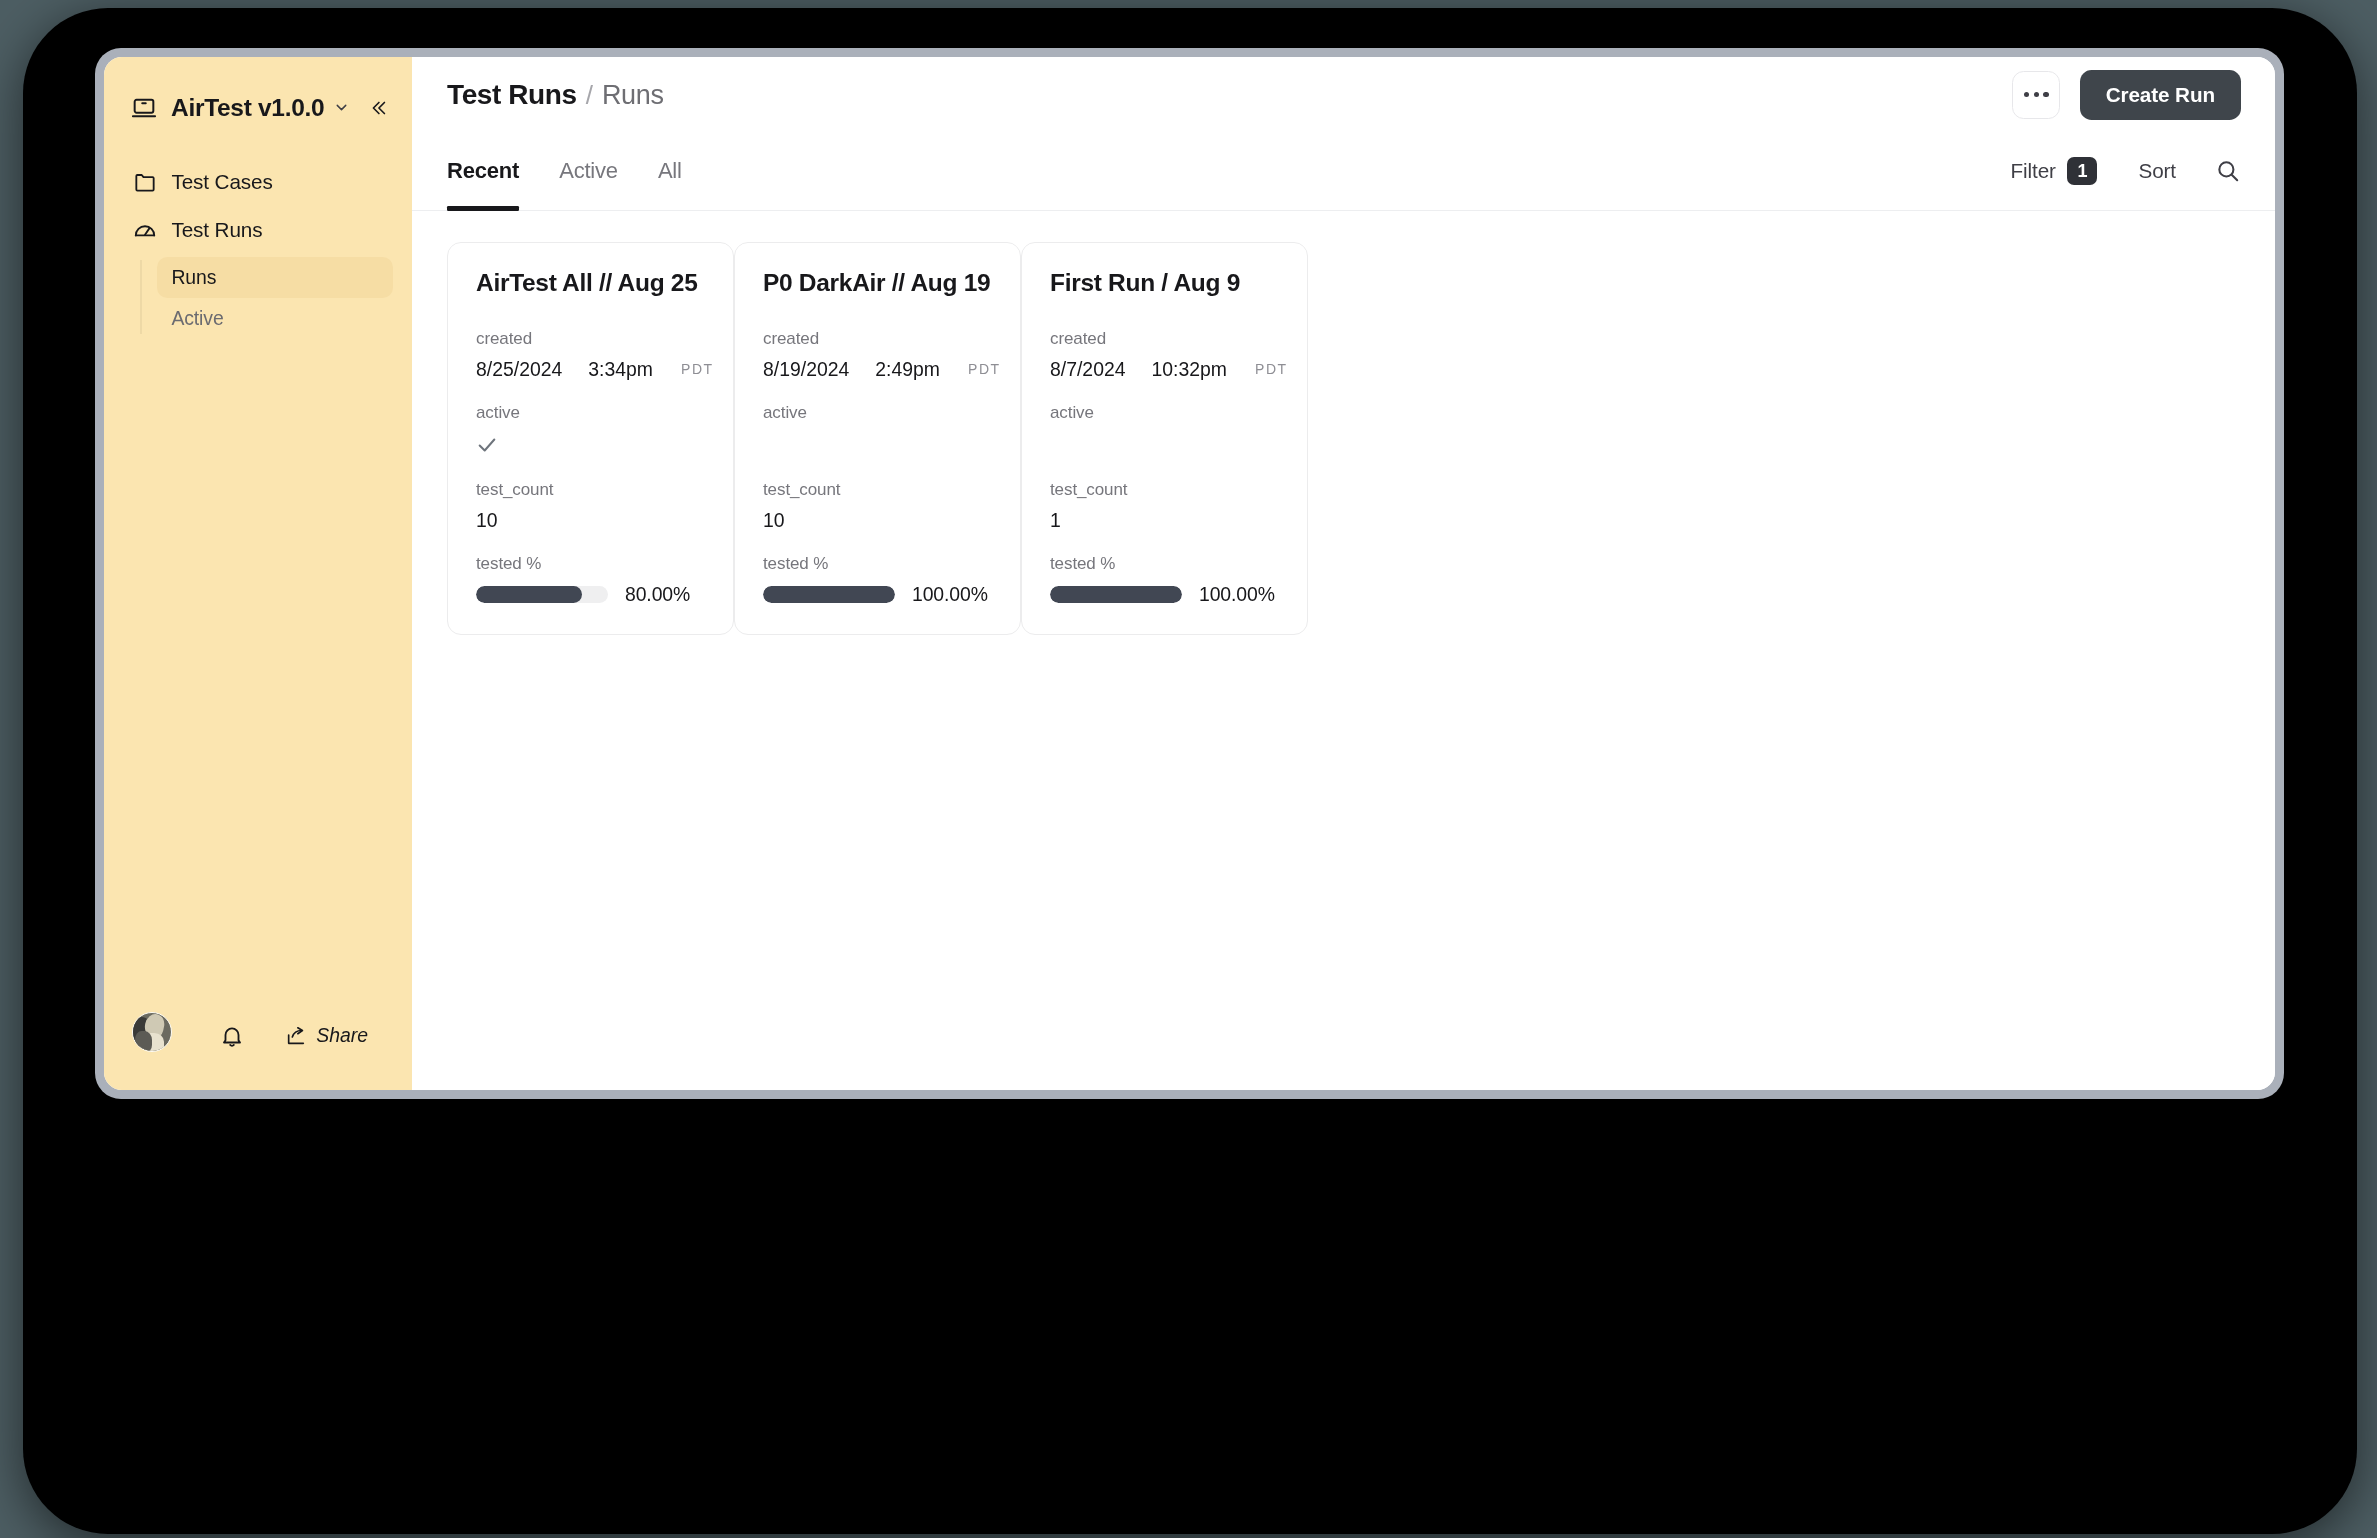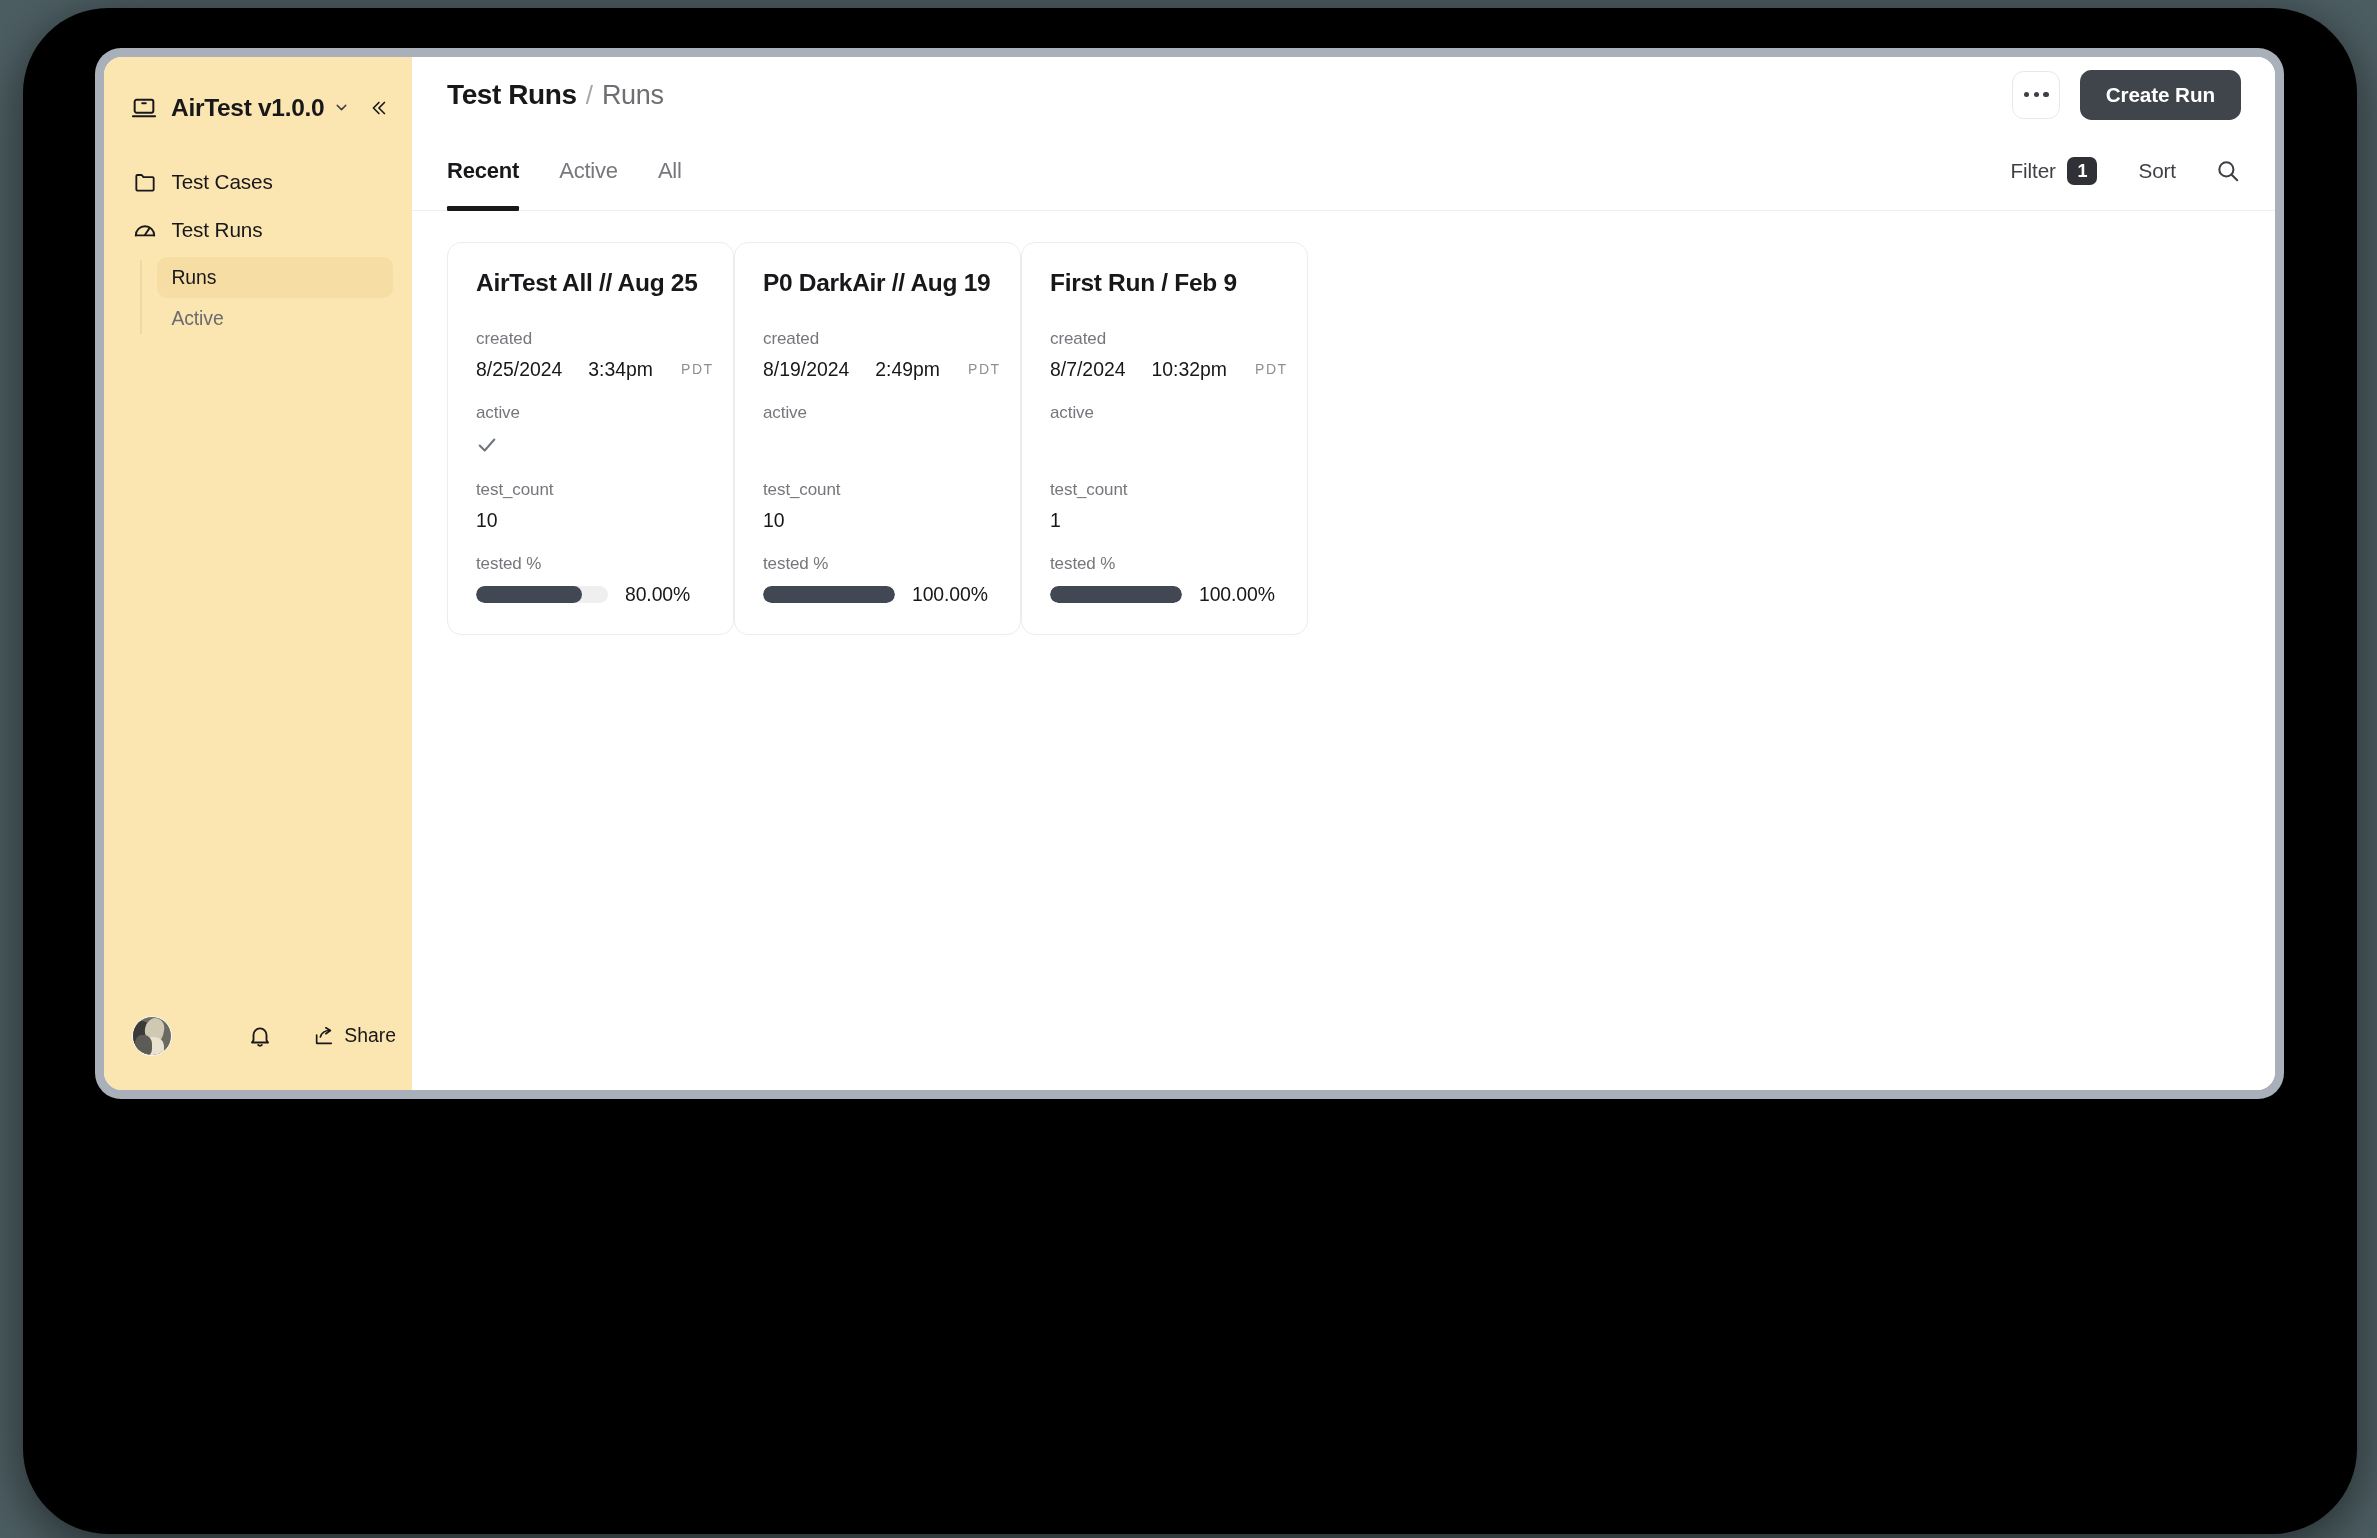--- a/index.html
+++ b/index.html
@@ -96,23 +96,23 @@
   }
   .subnav-item.selected {
     background: #f6dda4;
     color: #18181b;
     font-weight: 500;
   }
 
   #sidebar-footer {
     margin-top: auto;
     display: flex;
-    align-items: center;
-    padding: 0 16px 30px 28px;
+    padding: 0 44px 30px 28px;
     height: 78px;
+    font-style: italic;
   }
   #avatar {
     width: 40px; height: 40px; border-radius: 50%;
     border: 1.9px solid #fffdf5;
     overflow: hidden;
     background: #6b6a60;
     position: relative;
     flex: 0 0 40px;
   }
   #avatar .av-a { position:absolute; left:-6%; top:12%; width:62%; height:88%;
@@ -445,21 +445,21 @@
               <div class="progress-row">
                 <div class="progress-track">
                   <div class="progress-fill" style="width: 100%;"></div>
                 </div>
                 <span class="progress-value">100.00%</span>
               </div>
             </div>
           </article>
 
           <article class="run-card">
-            <div class="card-title">First Run / Feb 9</div>
+            <div class="card-title">First Run / Aug 9</div>
 
             <div class="field">
               <div class="field-label">created</div>
               <div class="created-row">
                 <span class="created-date">8/7/2024</span>
                 <span class="created-time">10:32pm</span>
                 <span class="created-tz">PDT</span>
               </div>
             </div>
 

